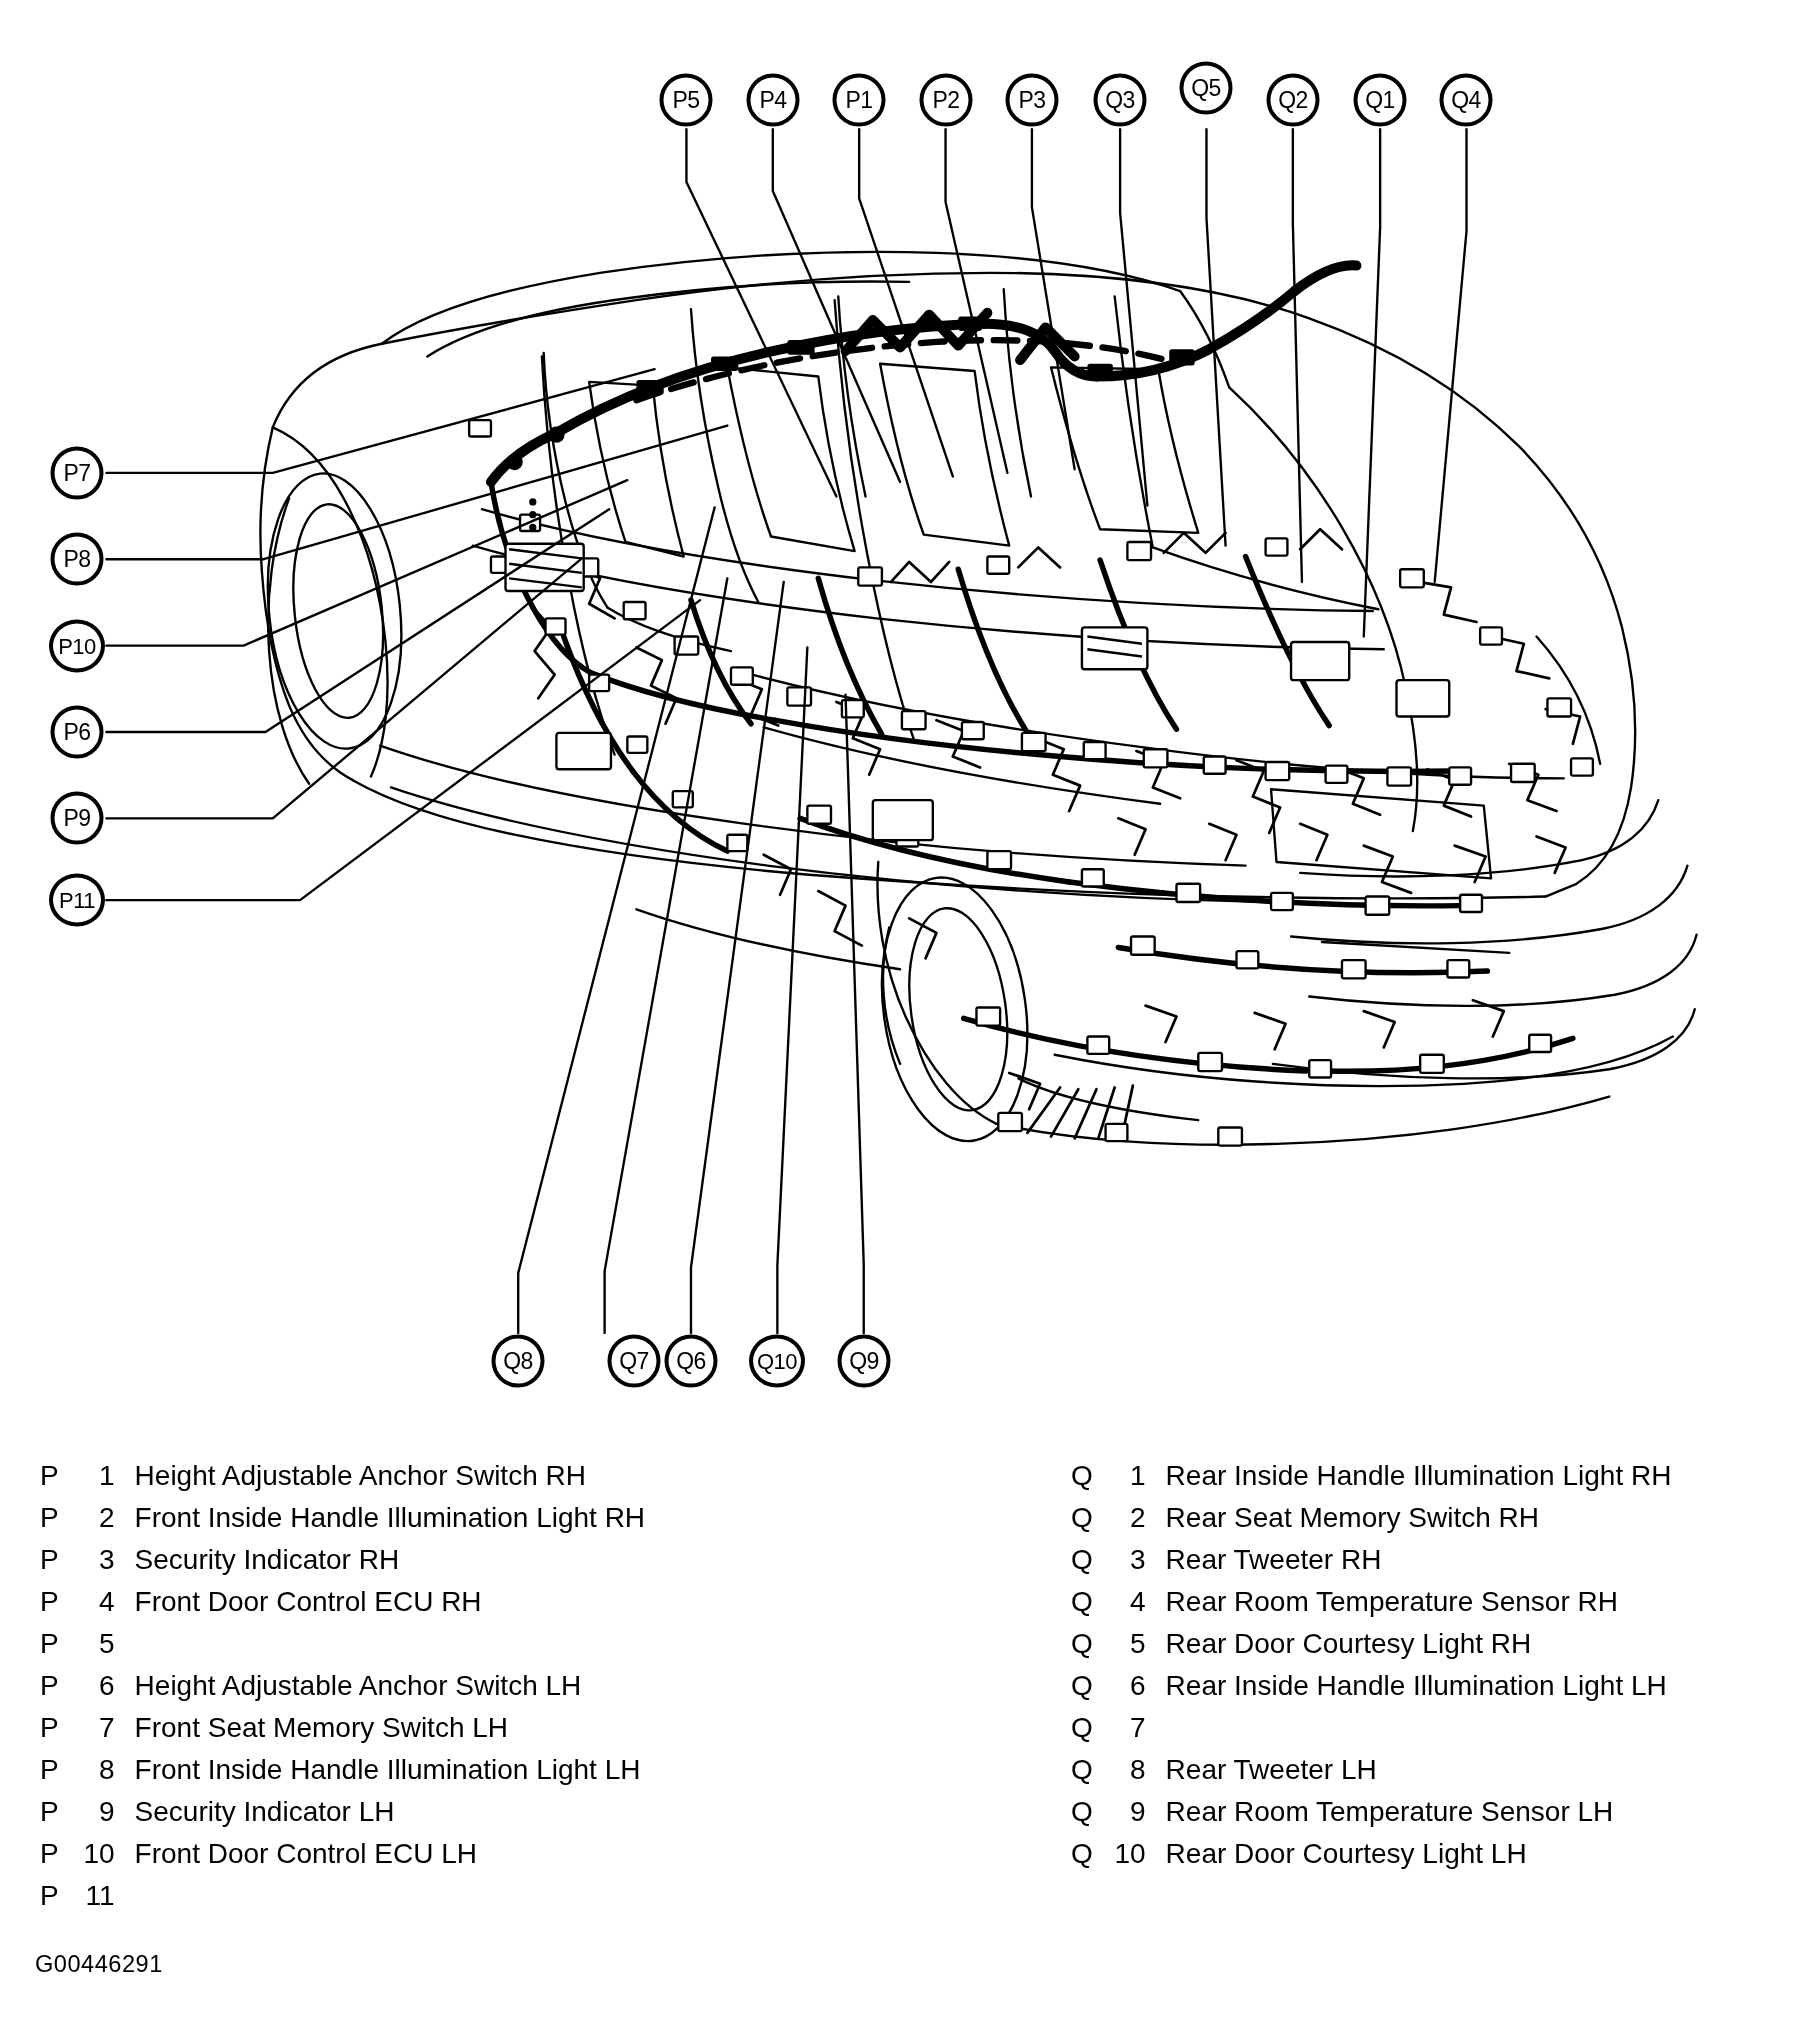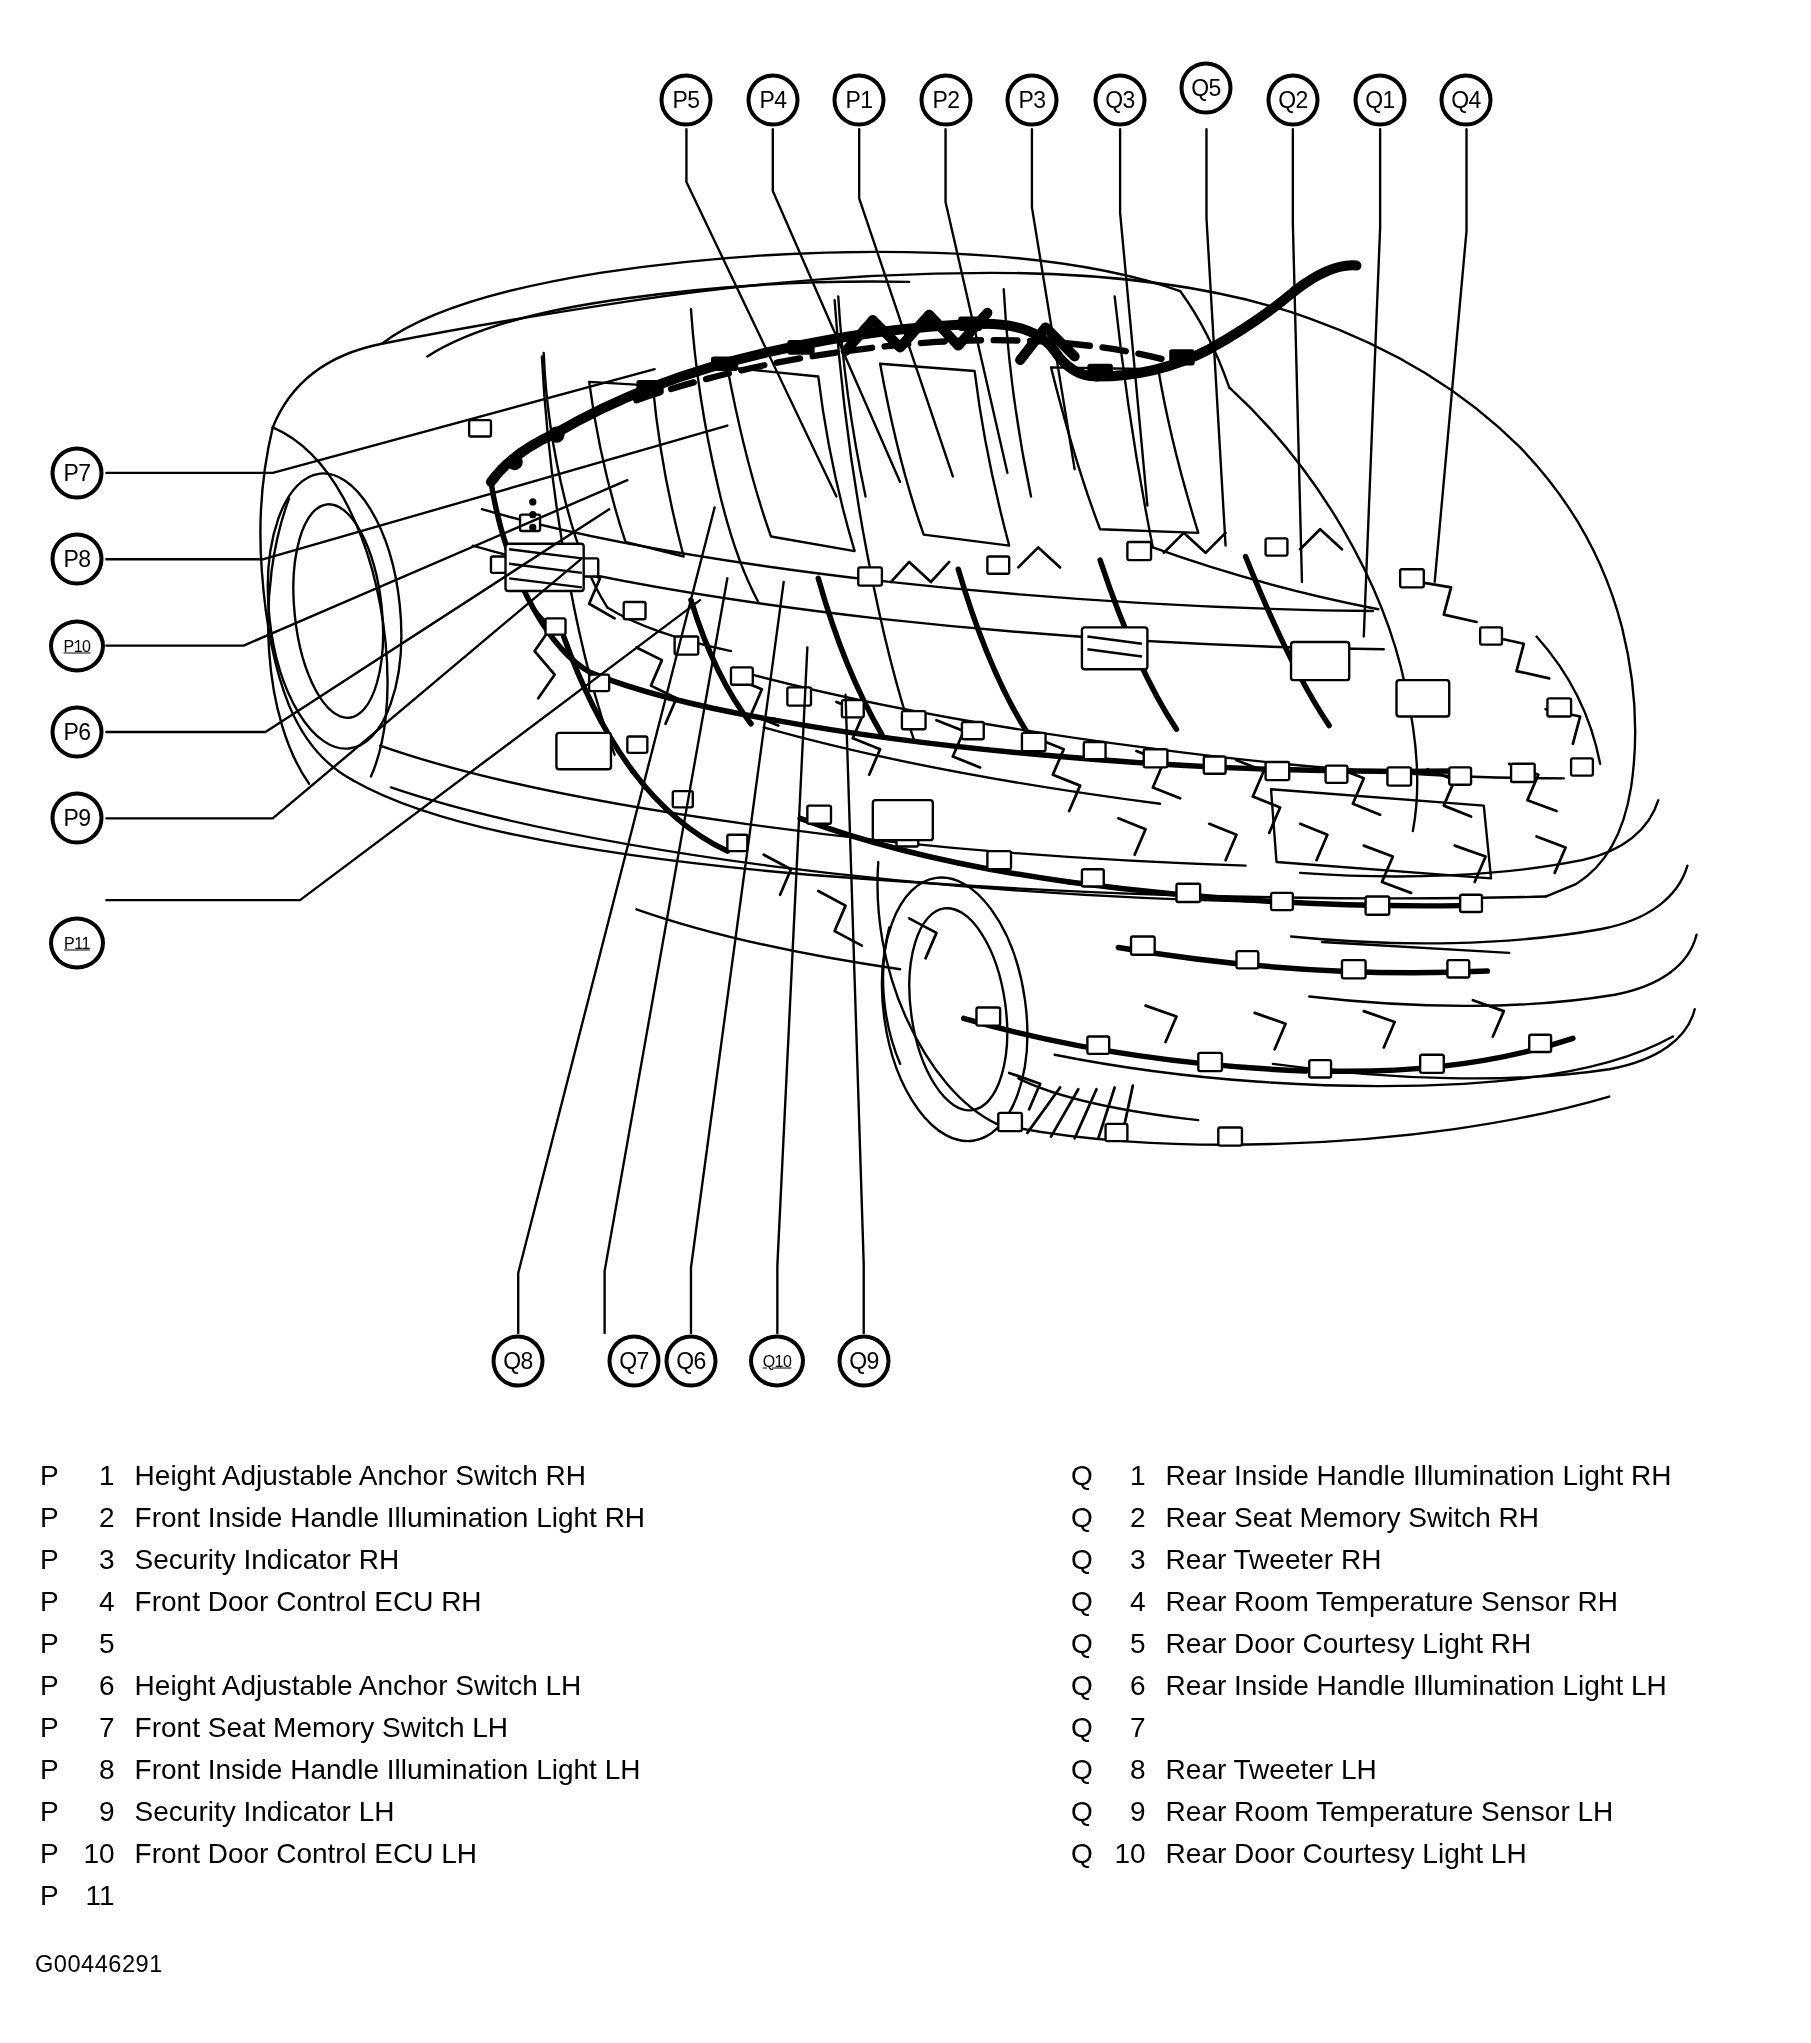--- a/index.html
+++ b/index.html
@@ -24,21 +24,21 @@
     background:#fff;
     display:flex; align-items:center; justify-content:center;
     font-size:23px;
     font-family:"Liberation Sans", sans-serif;
     letter-spacing:-0.5px;
     line-height:1;
     z-index:40;
     transform:translate(-50%,-50%);
     white-space:nowrap;
   }
-  .bubble.wide { width:56px; font-size:16px;text-decoration:underline; }
+  .bubble.wide { width:56px; font-size:22px; }
 
   
   #art { position:absolute; left:0; top:0; width:1812px; height:2044px; z-index:10; }
   #leaders { position:absolute; left:0; top:0; width:1812px; height:2044px; z-index:20; }
 
   
   #legend {
     position:absolute;
     left:0; top:1455px;
     width:1812px;
@@ -366,21 +366,21 @@
     <div class="bubble" style="left:1206px; top:88px;">Q5</div>
     <div class="bubble" style="left:1293px; top:100px;">Q2</div>
     <div class="bubble" style="left:1380px; top:100px;">Q1</div>
     <div class="bubble" style="left:1466px; top:100px;">Q4</div>
 
     <div class="bubble" style="left:77px; top:473px;">P7</div>
     <div class="bubble" style="left:77px; top:559px;">P8</div>
     <div class="bubble wide" style="left:77px; top:646px;">P10</div>
     <div class="bubble" style="left:77px; top:732px;">P6</div>
     <div class="bubble" style="left:77px; top:818px;">P9</div>
-    <div class="bubble wide" style="left:77px; top:943px;">P11</div>
+    <div class="bubble wide" style="left:77px; top:900px;">P11</div>
 
     <div class="bubble" style="left:518px; top:1361px;">Q8</div>
     <div class="bubble" style="left:634px; top:1361px;">Q7</div>
     <div class="bubble" style="left:691px; top:1361px;">Q6</div>
     <div class="bubble wide" style="left:777px; top:1361px;">Q10</div>
     <div class="bubble" style="left:864px; top:1361px;">Q9</div>
   </div>
 
   <div id="legend">
 

